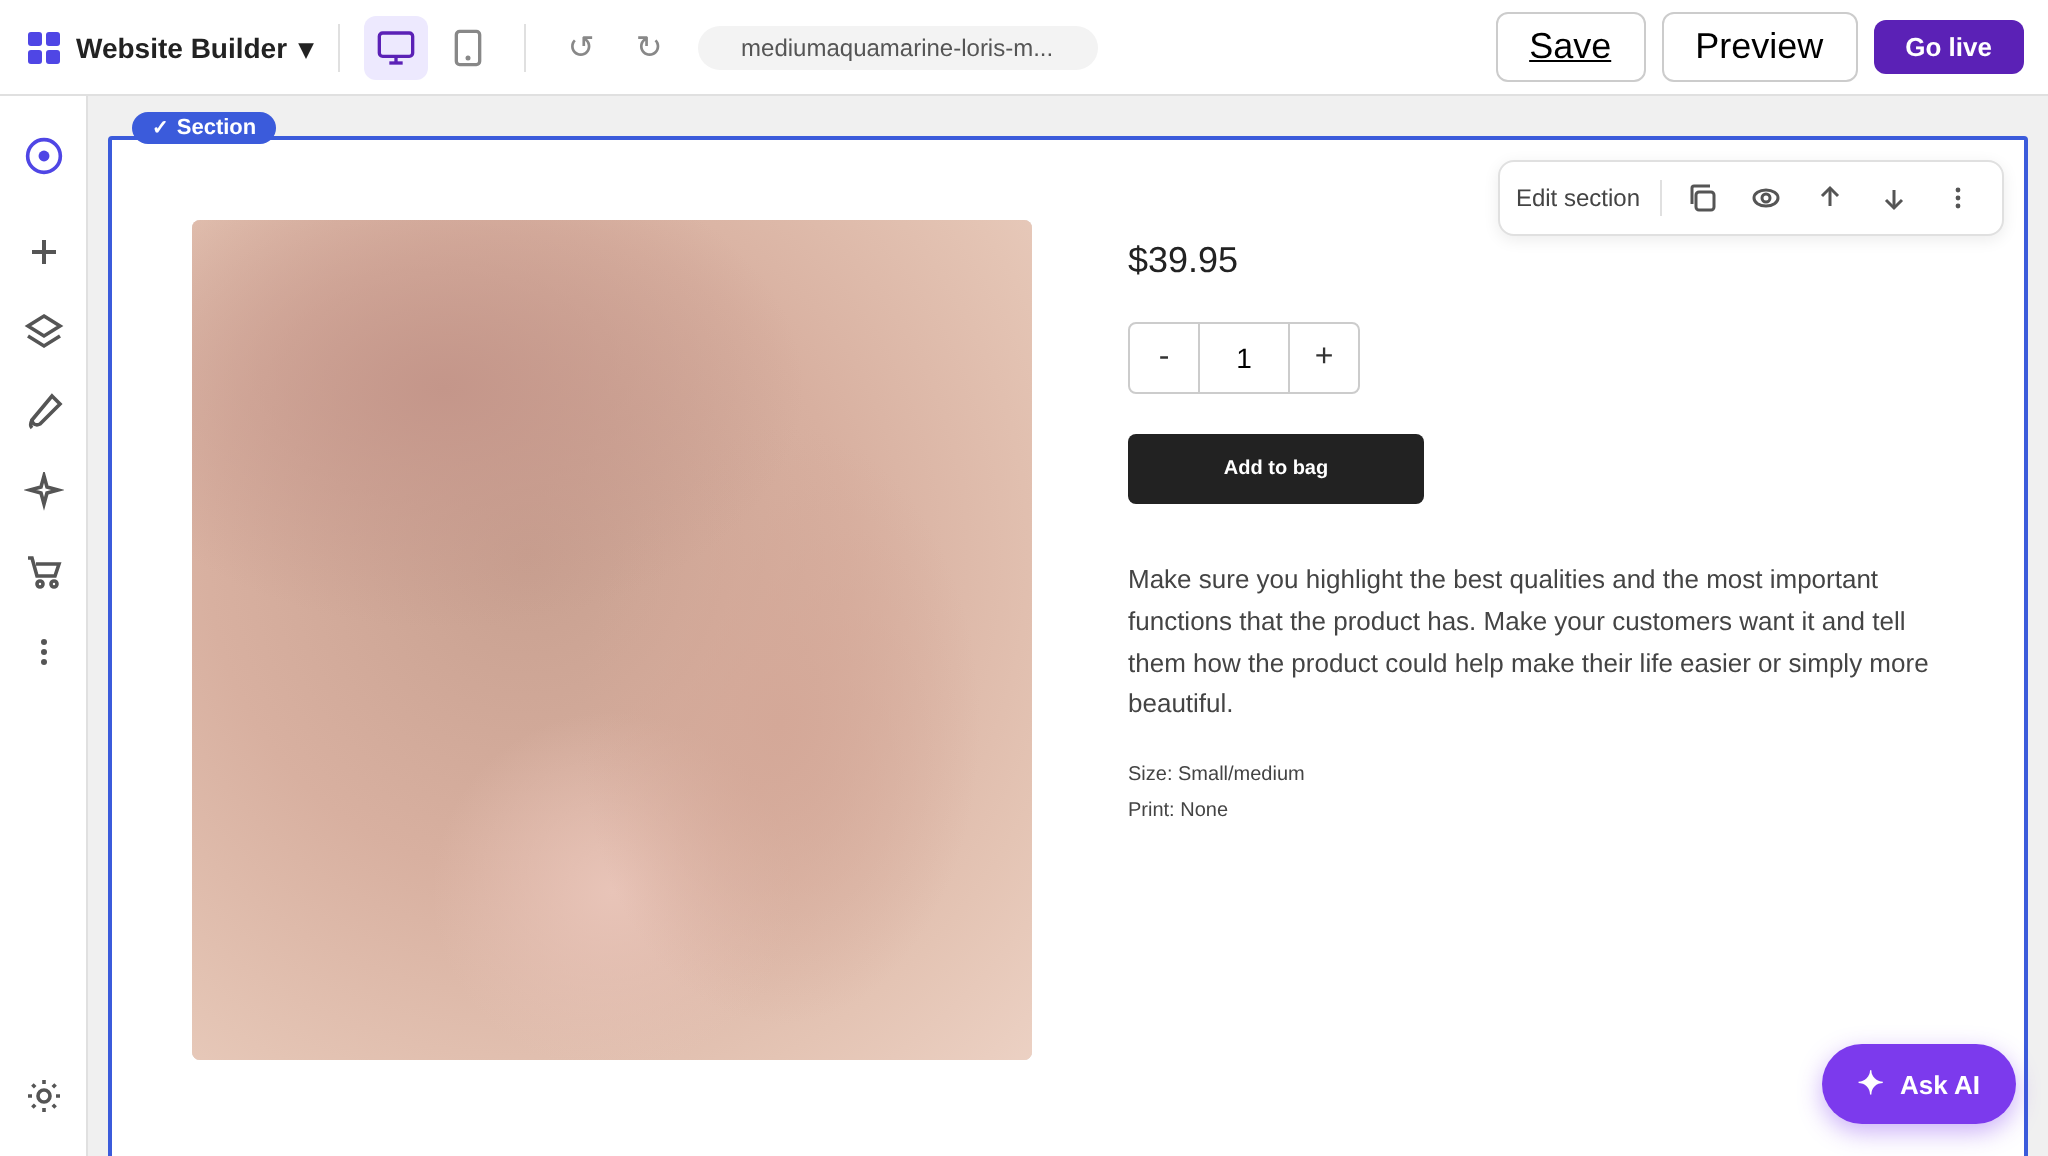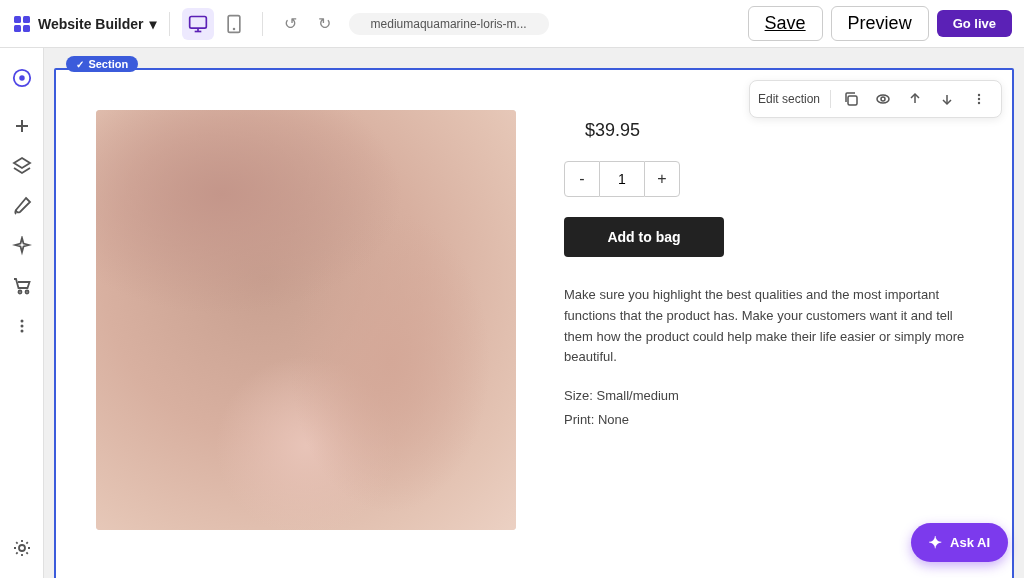--- a/index.html
+++ b/index.html
@@ -83,29 +83,29 @@
       content: ''; position: absolute; inset: 0;
       background: 
         radial-gradient(ellipse 300px 200px at 30% 20%, #c4968a 0%, transparent 60%),
         radial-gradient(ellipse 200px 300px at 70% 60%, #d4a898 0%, transparent 50%),
         radial-gradient(ellipse 150px 150px at 50% 80%, #e8c4b8 0%, transparent 60%),
         radial-gradient(ellipse 400px 400px at 40% 40%, #c8a090 0%, #d8b0a0 40%, #e4c4b4 70%, #f0d8cc 100%);
     }
 
     #product-info { flex: 1; padding-top: 10px; }
     .product-title { font-size: 36px; font-weight: 700; color: #111; line-height: 1.2; margin-bottom: 16px; }
-    .product-price { font-size: 18px; color: #222; margin-bottom: 20px; margin-left: 21px; }
+    .product-price { font-size: 18px; color: #222; margin-bottom: 20px; }
     .quantity-row { display: flex; align-items: center; gap: 0; margin-bottom: 20px; }
     .qty-btn { width: 36px; height: 36px; border: 1px solid #ccc; background: #fff; font-size: 16px; cursor: pointer; display: flex; align-items: center; justify-content: center; color: #333; }
     .qty-btn:first-child { border-radius: 4px 0 0 4px; }
     .qty-btn:last-child { border-radius: 0 4px 4px 0; }
     .qty-input { width: 44px; height: 36px; border: 1px solid #ccc; border-left: none; border-right: none; text-align: center; font-size: 14px; background: #fff; }
-    .add-to-bag-btn { display: block; width: 160px; padding: 12px 24px; background: #222; color: #fff; font-size: 14px; font-weight: 600; border: none; border-radius: 4px; cursor: pointer; text-align: center; margin-bottom: 28px; }
+    .add-to-bag-btn { display: block; width: 148px; padding: 12px 24px; background: #222; color: #fff; font-size: 10px; font-weight: 600; border: none; border-radius: 4px; cursor: pointer; text-align: center; margin-bottom: 28px; }
     .product-desc { font-size: 13px; color: #444; line-height: 1.6; margin-bottom: 16px; }
-    .product-specs { font-size: 13px; color: #444; line-height: 1.8; }
+    .product-specs { font-size: 10px; color: #444; line-height: 1.8; }
 
     
     #ai-button {
       position: fixed; bottom: 16px; right: 16px;
       background: #7c3aed; color: #fff; border: none; border-radius: 24px;
       padding: 10px 18px; font-size: 13px; font-weight: 600; cursor: pointer;
       display: flex; align-items: center; gap: 8px;
       box-shadow: 0 4px 12px rgba(124,58,237,0.4);
     }
     #ai-button .star-icon { font-size: 16px; }

